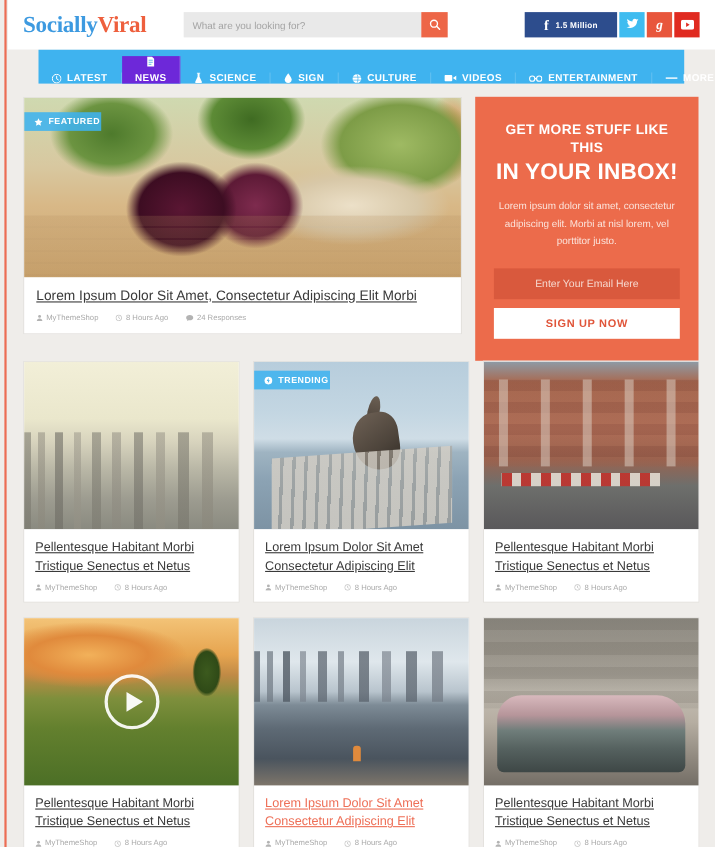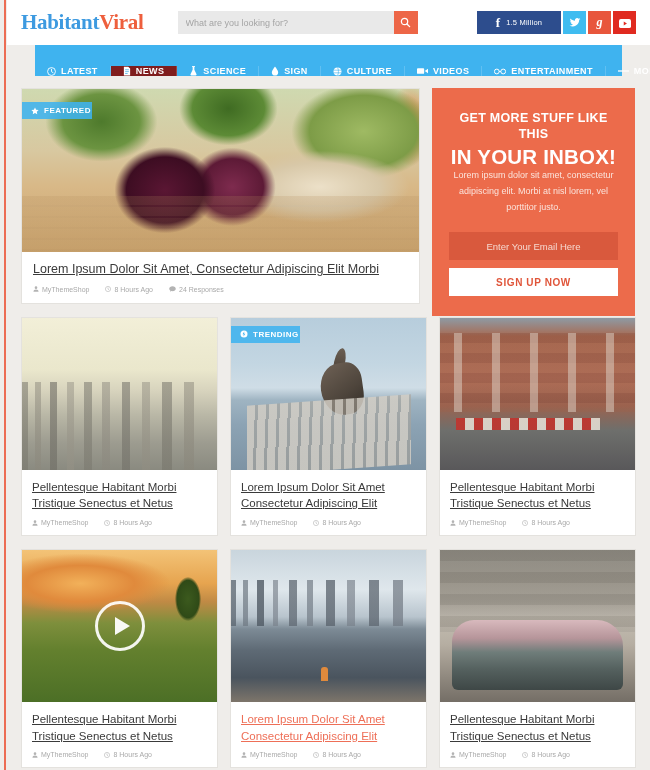--- a/index.html
+++ b/index.html
@@ -100,21 +100,21 @@
     gap: 6px;
     padding: 0 6px;
   }
   .soc-fb .glyph {
     font-family: "Liberation Serif", serif;
     font-weight: bold;
     font-size: 13px;
   }
   .soc-fb .count {
     font-size: 7.5px;
-    font-weight: normal;
+    font-weight: bold;
     letter-spacing: .2px;
   }
   .soc-tw { background: #3fbcf0; width: 23px; }
   .soc-gp { background: #e8563c; width: 23px; font-family:"Liberation Serif",serif; font-weight:bold; font-size:12px; font-style:italic;}
   .soc-yt { background: #e02a20; width: 23px; }
 
   
   .nav {
     margin: 0 28px;
     background: #3fb3ef;
@@ -129,21 +129,21 @@
     padding: 0 12px;
     color: #ffffff;
     font-size: 9px;
     font-weight: bold;
     letter-spacing: .4px;
     cursor: pointer;
     border-right: 1px solid rgba(255,255,255,.18);
     white-space: nowrap;
   }
   .nav-item:last-child { border-right: none; }
-  .nav-item.active { background: #7f1d1d; }
+  .nav-item.active { background: #6d28d9; flex-direction: column; }
   .nav-item svg { display: block; flex: none; }
 
   
   .content {
     display: flex;
     gap: 12px;
     padding: 12px 14px 0 14px;
   }
   .col-main { width: 399px; }
   .col-side { width: 203px; }
@@ -364,20 +364,21 @@
   .nl-l2 {
     font-size: 20.5px;
     font-weight: bold;
     letter-spacing: .2px;
     margin-top: 2px;
     line-height: 1.15;
   }
   .nl-desc {
     font-size: 9px;
     line-height: 1.75;
+    margin-top: 12px;
     color: #fbe3db;
     padding: 0 4px;
   }
   .nl-input {
     display: block;
     width: 100%;
     margin-top: 17px;
     height: 28px;
     background: #d9593d;
     border: none;
@@ -405,21 +406,21 @@
 </style>
 </head>
 <body>
 
 <div class="edge-stripe"></div>
 
 <div class="page">
 
   <div class="header-bar">
     <div class="logo">
-      <span class="l1">Habitant</span><span class="l2">Viral</span>
+      <span class="l1">Socially</span><span class="l2">Viral</span>
     </div>
 
     <div class="search-wrap">
       <input class="search-input" placeholder="What are you looking for?" style="">
       <button class="search-btn">
         <span>
           <svg width="11" height="11" viewBox="0 0 16 16">
               <circle cx="6.6" cy="6.6" r="4.6" fill="none" stroke="#fff" stroke-width="1.8"></circle>
               <line x1="10.1" y1="10.1" x2="14" y2="14" stroke="#fff" stroke-width="2" stroke-linecap="round"></line>
             </svg>

